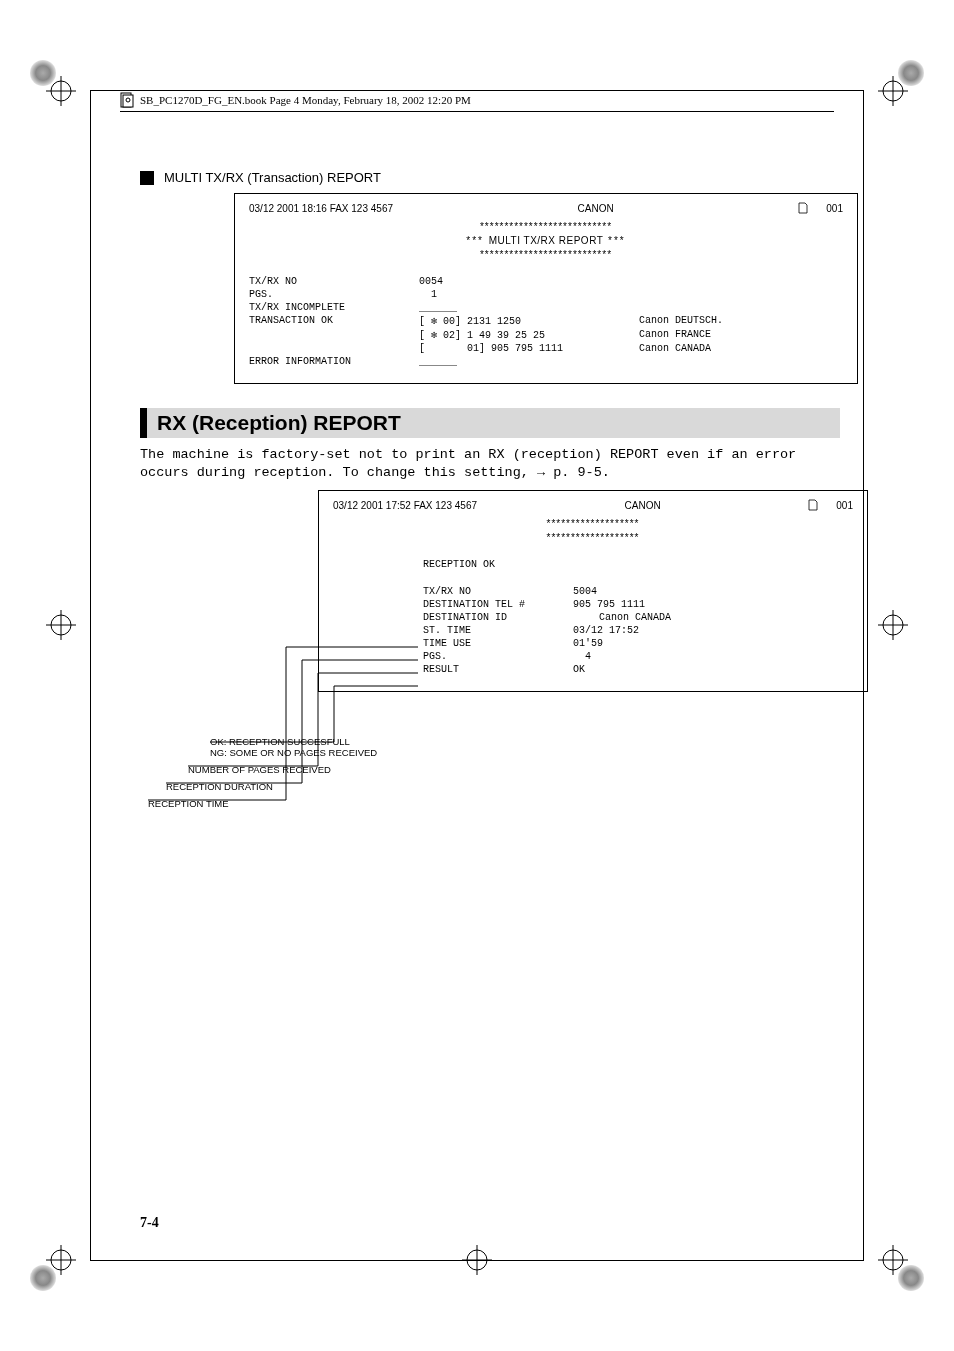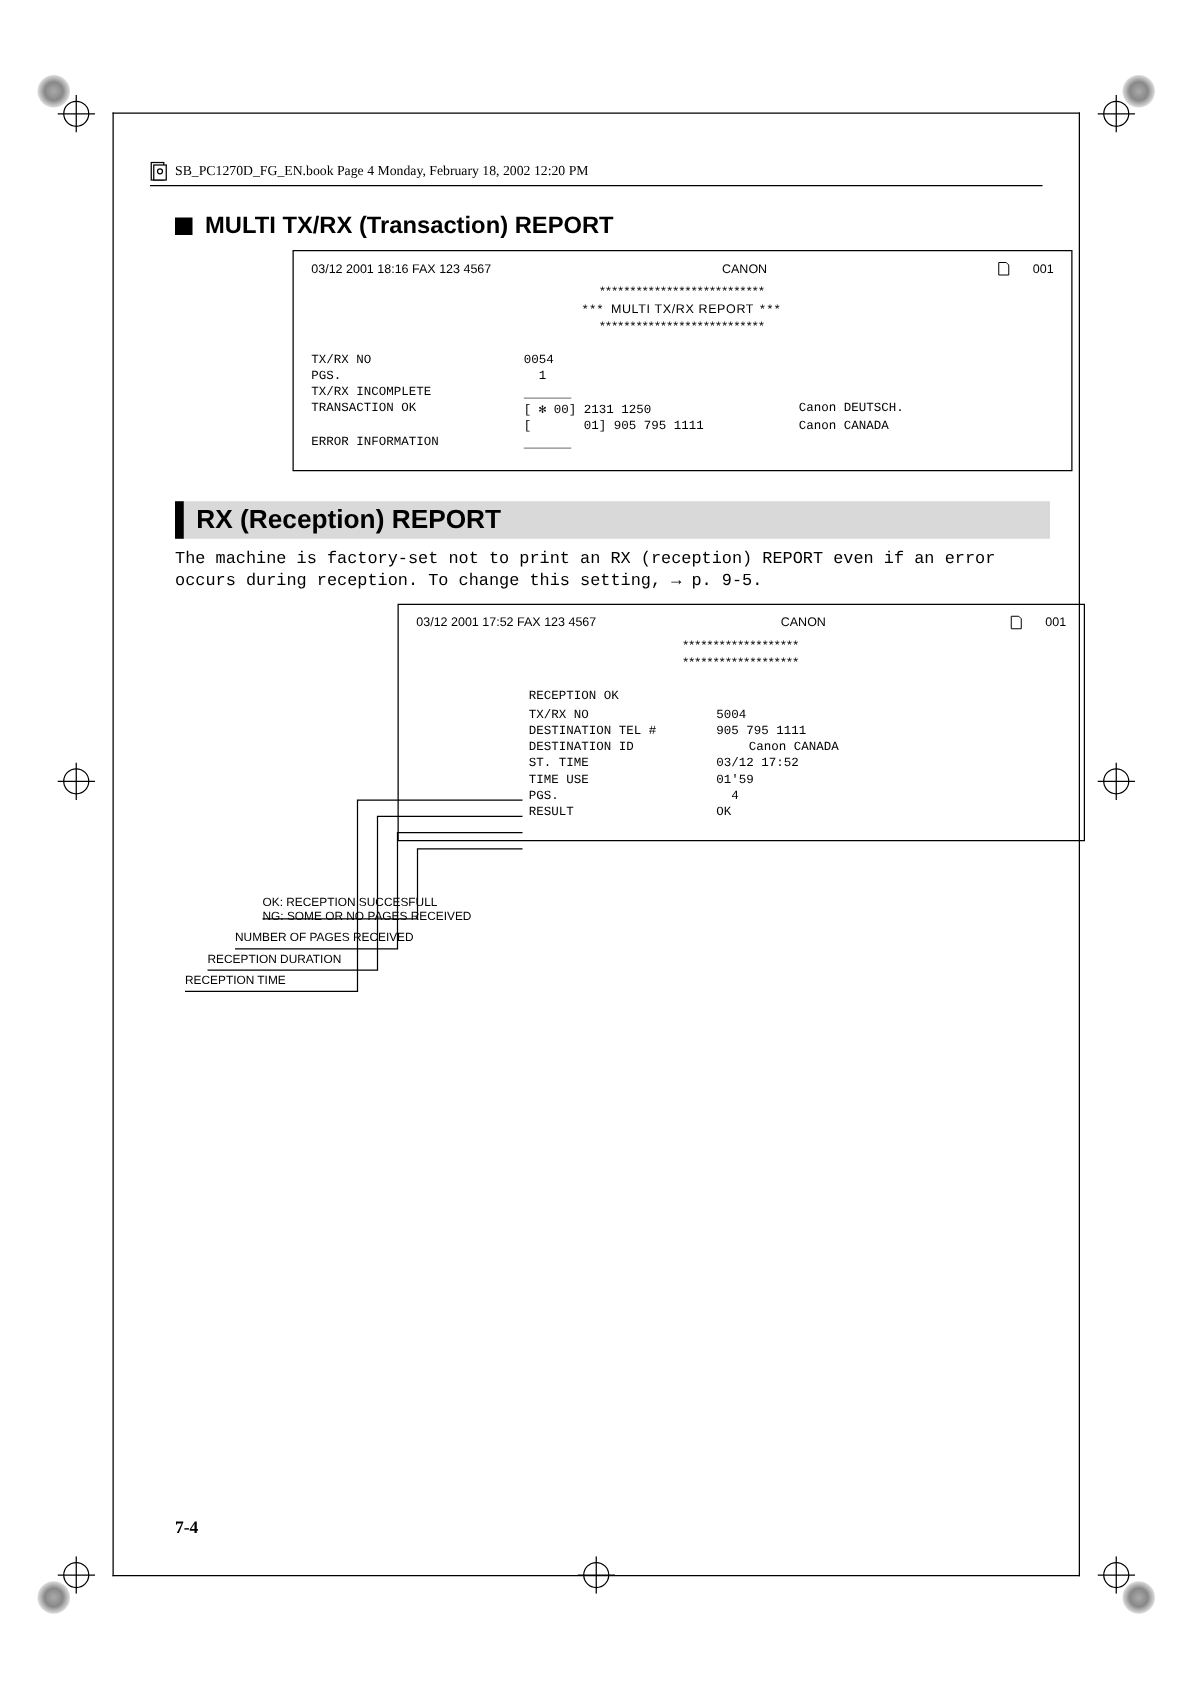--- a/index.html
+++ b/index.html
@@ -48,21 +48,20 @@
   .outer-frame-l { top: 90px; bottom: 90px; left: 90px; width: 0; }
   .outer-frame-r { top: 90px; bottom: 90px; right: 90px; width: 0; }
   
   .header-bar {
     position: absolute;
     top: 92px;
     left: 120px;
     right: 120px;
     border-bottom: 1px solid #000;
     padding-bottom: 3px;
-    margin-top: 37px;
   }
   .header-text {
     font-family: "Times New Roman", serif;
     font-size: 11px;
     display: flex;
     align-items: center;
     gap: 6px;
   }
   .header-text .file-icon {
     width: 14px;
@@ -83,22 +82,22 @@
     margin-bottom: 6px;
   }
   .black-sq {
     width: 14px;
     height: 14px;
     background: #000;
     flex: none;
   }
   .section-hdr h2 {
     font-family: Arial, Helvetica, sans-serif;
-    font-weight: bold;
-    font-size: 19px;
+    font-weight: normal;
+    font-size: 13px;
     margin: 0;
   }
   .para {
     font-family: "Times New Roman", serif;
     font-size: 13.5px;
     line-height: 1.35;
     margin: 0 0 6px 14px;
   }
   
   .report-box {
@@ -300,20 +299,25 @@
         <span class="mid"><span class="blank-line">x</span></span>
         <span class="rgt"></span>
       </div>
       <div class="report-row">
         <span class="lbl">TRANSACTION OK</span>
         <span class="mid">[ ✻   00] 2131 1250</span>
         <span class="rgt">Canon DEUTSCH.</span>
       </div>
       <div class="report-row">
         <span class="lbl"></span>
+        <span class="mid">[ ✻   02] 1 49 39 25 25</span>
+        <span class="rgt">Canon FRANCE</span>
+      </div>
+      <div class="report-row">
+        <span class="lbl"></span>
         <span class="mid" style="white-space:pre;">[       01] 905 795 1111</span>
         <span class="rgt">Canon CANADA</span>
       </div>
       <div class="report-row">
         <span class="lbl">ERROR INFORMATION</span>
         <span class="mid"><span class="blank-line">x</span></span>
         <span class="rgt"></span>
       </div>
     </div>
   </div>
@@ -337,21 +341,21 @@
               </svg>
           </span>
           <span>001</span>
         </span>
       </div>
       <div class="stars-block">
         <div class="star">*******************</div>
         <div class="star">*******************</div>
       </div>
       <div class="report-rows" style="padding-left:90px;">
-        <div class="report-row" style="margin-bottom:4px;">
+        <div class="report-row" style="margin-bottom:16px;">
           <span class="lbl" style="width:auto;">RECEPTION OK</span>
         </div>
         <div class="report-row">
           <span class="lbl" style="width:150px;">TX/RX NO</span>
           <span>5004</span>
         </div>
         <div class="report-row">
           <span class="lbl" style="width:150px;">DESTINATION TEL #</span>
           <span>905 795 1111</span>
         </div>

